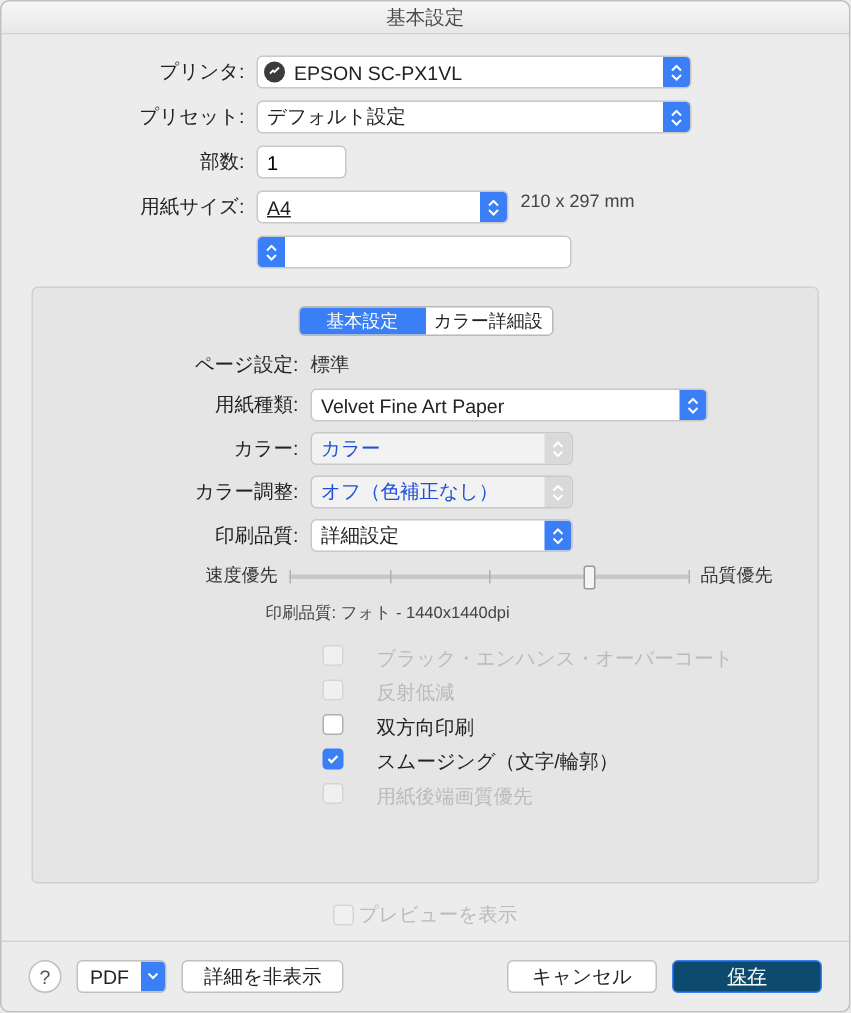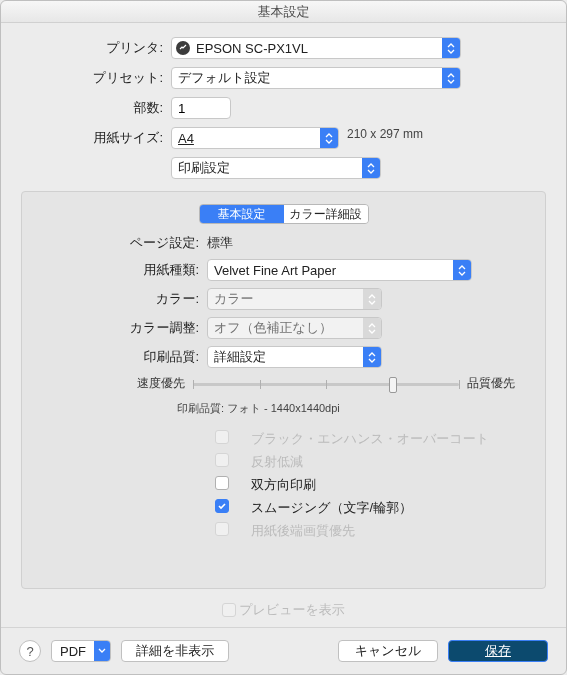--- a/index.html
+++ b/index.html
@@ -73,21 +73,21 @@
     width: 18px;
     height: 100%;
     background: #3a7ff6;
     display: flex;
     flex-direction: column;
     align-items: center;
     justify-content: center;
     gap: 1px;
   }
   .select.disabled { background: #f2f2f2; }
-  .select.disabled .sel-text { color: #737373; }
+  .select.disabled .sel-text { color: #1d4ed8; }
   .select.disabled .sel-arrows { background: #d9d9d9; }
   .sel-arrows svg { display: block; }
   .printer-icon {
     width: 14px; height: 14px;
     background: #3b3b3b;
     border-radius: 50%;
     margin-left: 4px;
     display: inline-flex;
     align-items: center;
     justify-content: center;
@@ -343,21 +343,20 @@
           </span>
         </div>
         <span class="dim-text">210 x 297 mm</span>
       </div>
     </div>
 
     <div class="row">
       <div class="label-col"></div>
       <div class="field-col">
         <div class="select w210">
-          <span class="sel-text">印刷設定</span>
           <span class="sel-arrows">
             <svg width="8" height="5">
                 <path d="M1 4 L4 1 L7 4" stroke="#fff" stroke-width="1.3" fill="none"></path>
               </svg>
             <svg width="8" height="5">
                 <path d="M1 1 L4 4 L7 1" stroke="#fff" stroke-width="1.3" fill="none"></path>
               </svg>
           </span>
         </div>
       </div>

